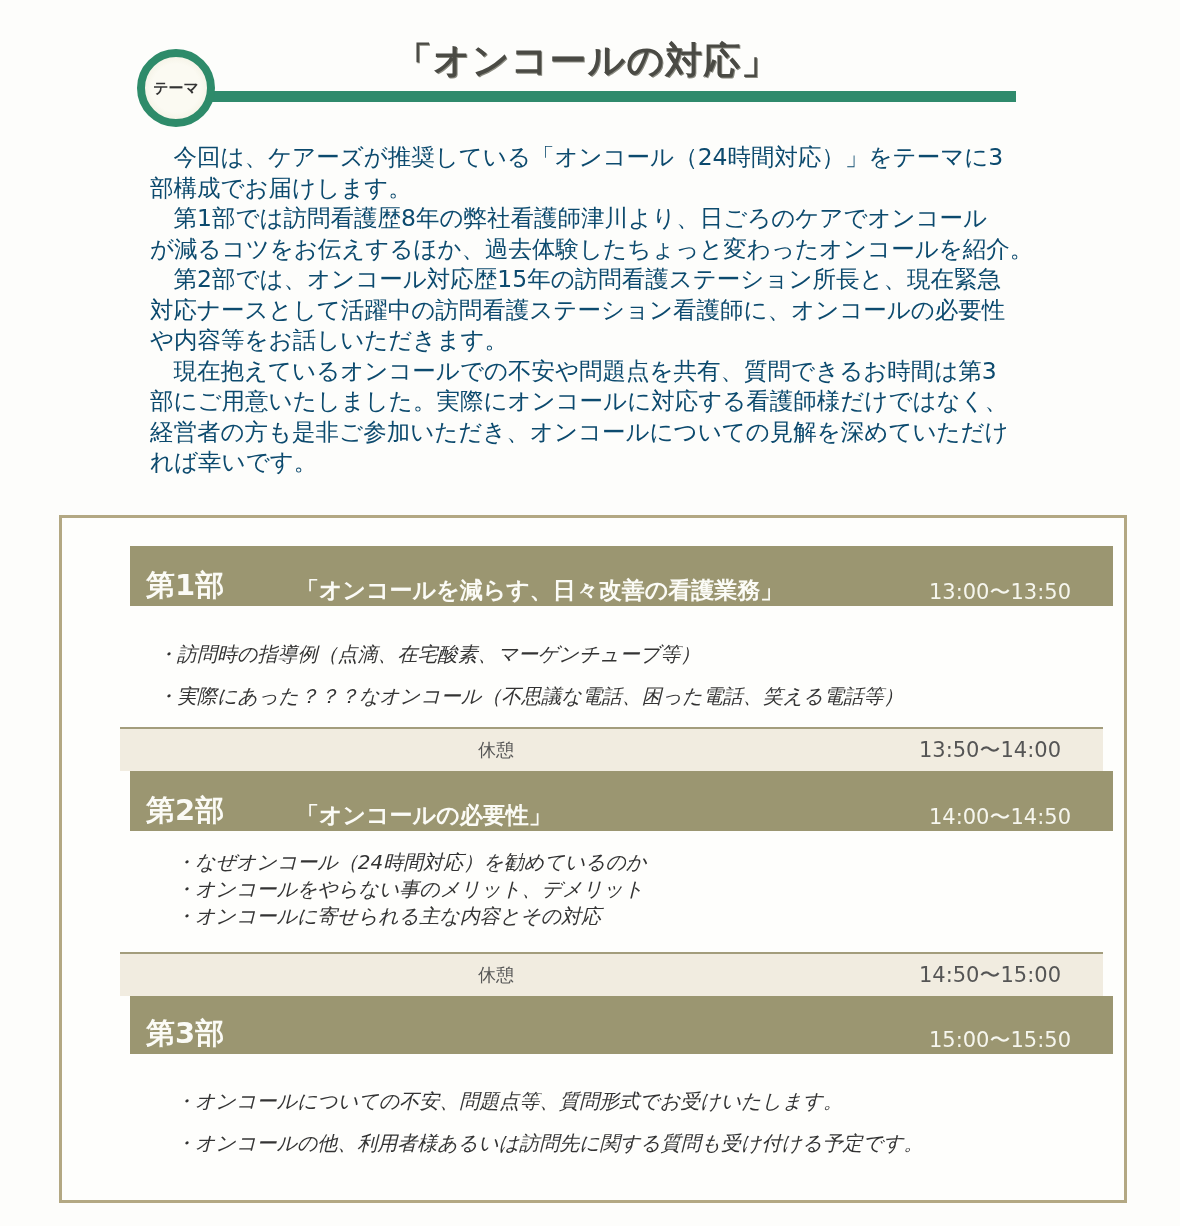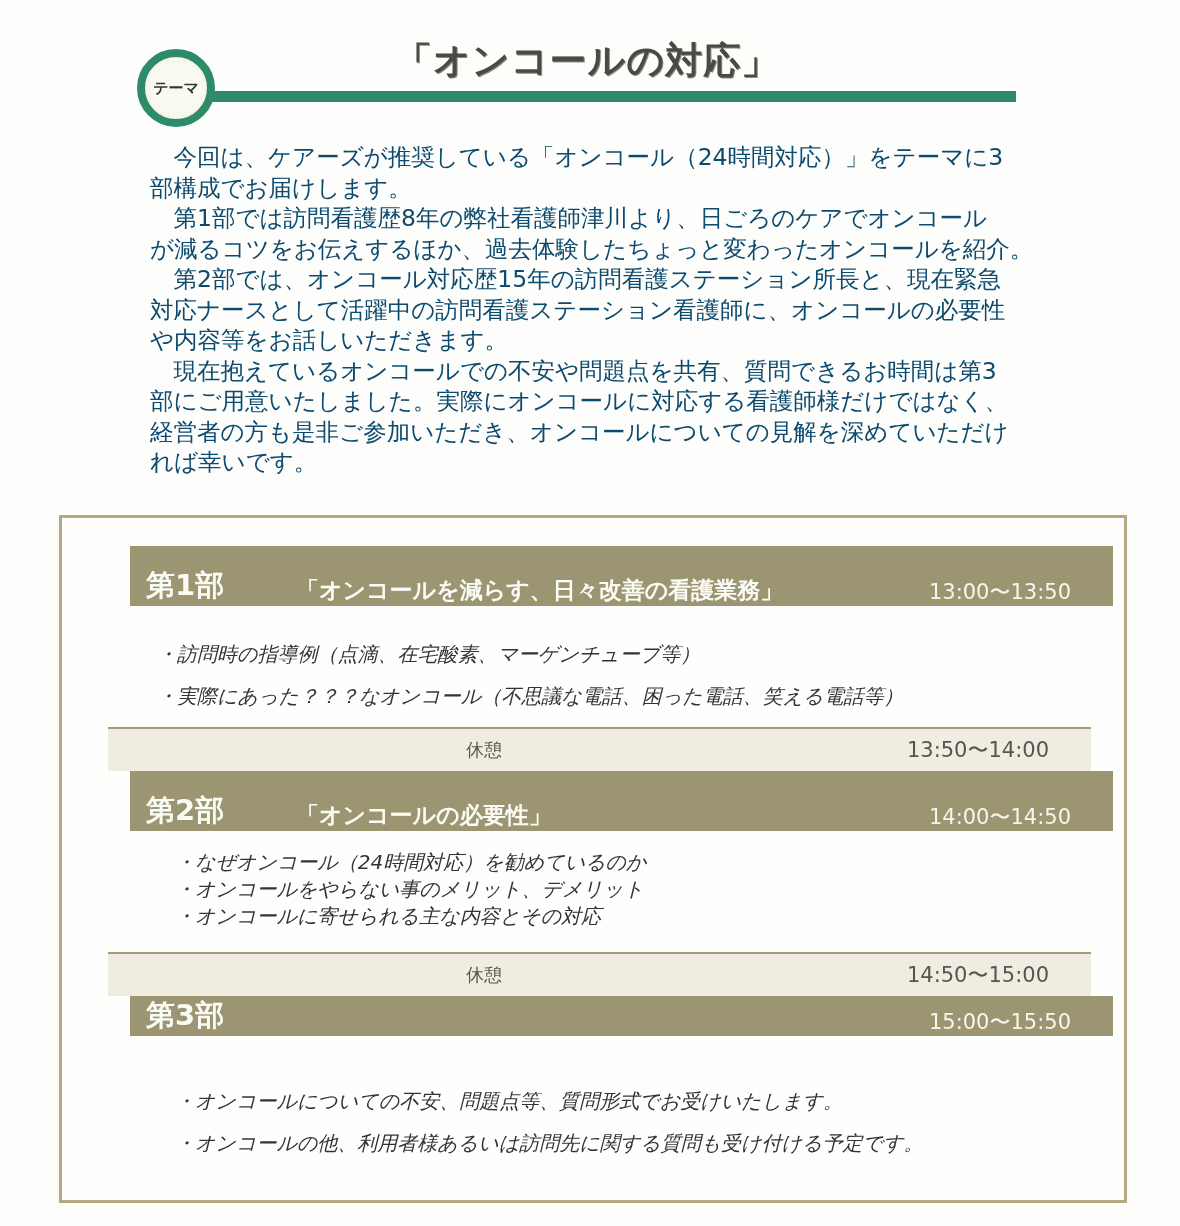--- a/index.html
+++ b/index.html
@@ -35,21 +35,21 @@
       border: 3px solid #b3a883; box-sizing: border-box; background: #fefefc;
     }
     .bar {
       position: absolute; left: 102px; width: 983px; box-sizing: border-box;
       background: #9b9671; color: #fff; display: flex; align-items: flex-end; margin-left: 28px;
     }
     .bar .part { font-size: 29px; font-weight: bold; margin-left: 16px; width: 150px; color: #fbfbf6; }
     .bar .ptitle { font-size: 23px; font-weight: bold; color: #fbfbf6; white-space: nowrap; }
     .bar .ptime { position: absolute; right: 42px; font-size: 21px; color: #f6f6ee; }
     .break {
-      position: absolute; left: 108px; width: 983px; height: 44px; box-sizing: border-box;
+      position: absolute; left: 120px; width: 983px; height: 44px; box-sizing: border-box;
       background: #f1ece0; border-top: 2px solid #a39d7c;
       display: flex; align-items: center;
     }
     .break .blabel { position: absolute; left: 358px; font-size: 18px; color: #555; }
     .break .btime { position: absolute; right: 42px; font-size: 21px; color: #555; }
     .list { position: absolute; font-size: 20px; color: #333; }
     .list div { white-space: nowrap; font-style: italic; }
   </style>
 </head>
 <body>
@@ -100,20 +100,20 @@
   <div>・なぜオンコール（24時間対応）を勧めているのか</div>
   <div>・オンコールをやらない事のメリット、デメリット</div>
   <div>・オンコールに寄せられる主な内容とその対応</div>
 </div>
 
 <div class="break" style="top:952px;">
   <span class="blabel">休憩</span>
   <span class="btime">14:50〜15:00</span>
 </div>
 
-<div class="bar" style="top:996px;height:40px;">
+<div class="bar" style="top:996px;height:58px;">
   <span class="part" style="width:138px;">第3部</span>
   <span class="ptime">15:00〜15:50</span>
 </div>
 <div class="list" style="left:175px;top:1080px;line-height:42px;">
   <div>・オンコールについての不安、問題点等、質問形式でお受けいたします。</div>
   <div>・オンコールの他、利用者様あるいは訪問先に関する質問も受け付ける予定です。</div>
 </div>
 
 </body></html>

